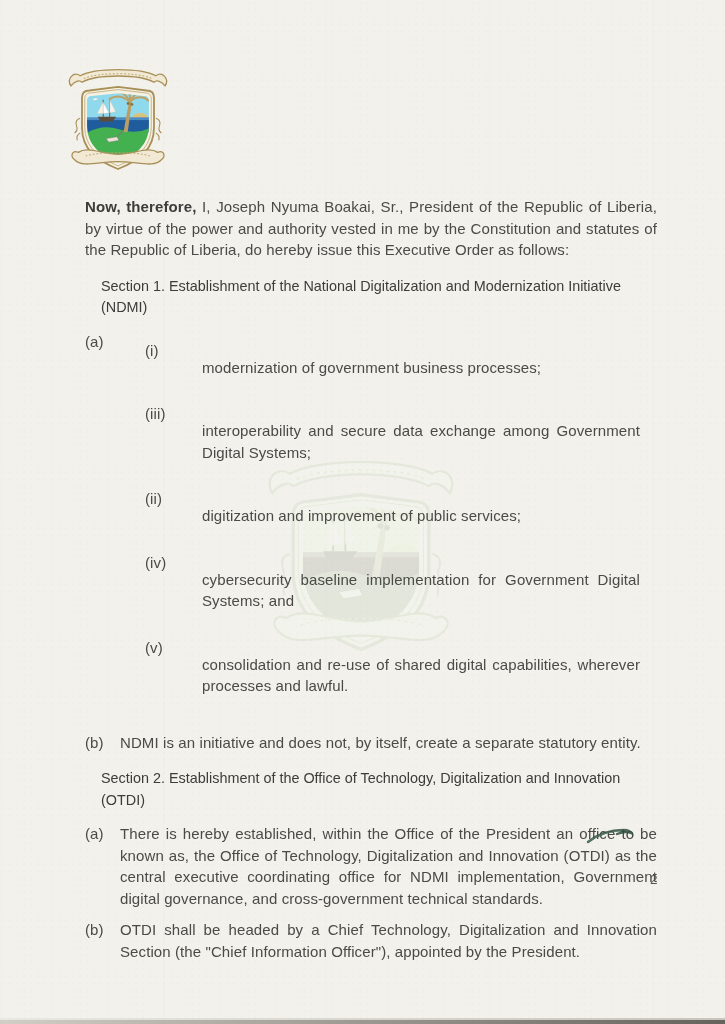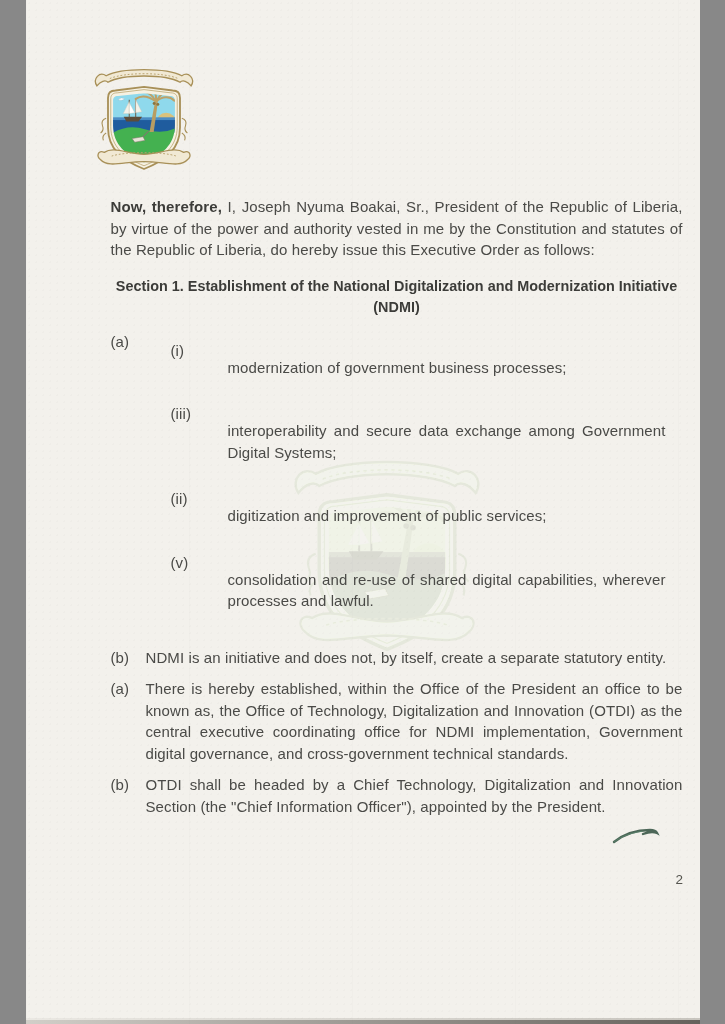--- a/index.html
+++ b/index.html
@@ -3,21 +3,21 @@
 <meta charset="utf-8">
 <style>
   html,body{margin:0;padding:0;}
   body{
     background:#888;
     font-family:"Liberation Sans", sans-serif;
     -webkit-font-smoothing:antialiased;
   }
   .page{
     position:relative;
-    width:674px;height:1024px;
+    width:725px;height:1024px;
     margin:0 auto;
     background:#f3f1ec;
     background-image:
       linear-gradient(90deg, rgba(0,0,0,0.012) 0 1px, transparent 1px 100%),
       radial-gradient(rgba(0,0,0,0.015) 1px, transparent 1px);
     background-size:163px 100%, 7px 7px;
     overflow:hidden;
     color:#4a4a47;
   }
   .seal{
@@ -35,24 +35,23 @@
     letter-spacing:0.1px;
   }
   .content p{margin:0;}
   .intro{
     text-align:justify;
     margin-bottom:14px !important;
   }
   .intro strong{color:#3c3c39;}
   h2.section-heading{
     font-size:14.4px;line-height:21.5px;
-    font-weight:bold;color:#3c3c39;
-    margin:15px 0 12px 0;
+    font-weight:normal;color:#3c3c39;
+    margin:15px 0 12px 16px;
     letter-spacing:0;
-    text-align:center;
   }
   .item{
     display:flex;align-items:flex-start;
     margin-bottom:10px;
   }
   .item-label{
     flex:0 0 35px;
   }
   .item-body{flex:1;}
   .item-body > p{text-align:justify;}
@@ -172,34 +171,39 @@
           </div>
           <div class="sub-item">
             <span class="item-label">(iii)</span>
             <p>interoperability and secure data exchange among Government Digital Systems;</p>
           </div>
           <div class="sub-item">
             <span class="item-label">(ii)</span>
             <p>digitization and improvement of public services;</p>
           </div>
           <div class="sub-item">
+            <span class="item-label">(iv)</span>
+            <p>cybersecurity baseline implementation for Government Digital Systems; and</p>
+          </div>
+          <div class="sub-item">
             <span class="item-label">(v)</span>
             <p>consolidation and re-use of shared digital capabilities, wherever processes and lawful.</p>
           </div>
         </div>
       </div>
     </div>
 
     <div class="item">
       <span class="item-label">(b)</span>
       <div class="item-body">
         <p>NDMI is an initiative and does not, by itself, create a separate statutory entity.</p>
       </div>
     </div>
 
+    <h2 class="section-heading">Section 2. Establishment of the Office of Technology, Digitalization and Innovation (OTDI)</h2>
 
     <div class="item">
       <span class="item-label">(a)</span>
       <div class="item-body">
         <p>There is hereby established, within the Office of the President an office to be known as, the Office of Technology, Digitalization and Innovation (OTDI) as the central executive coordinating office for NDMI implementation, Government digital governance, and cross-government technical standards.</p>
       </div>
     </div>
 
     <div class="item">
       <span class="item-label">(b)</span>

